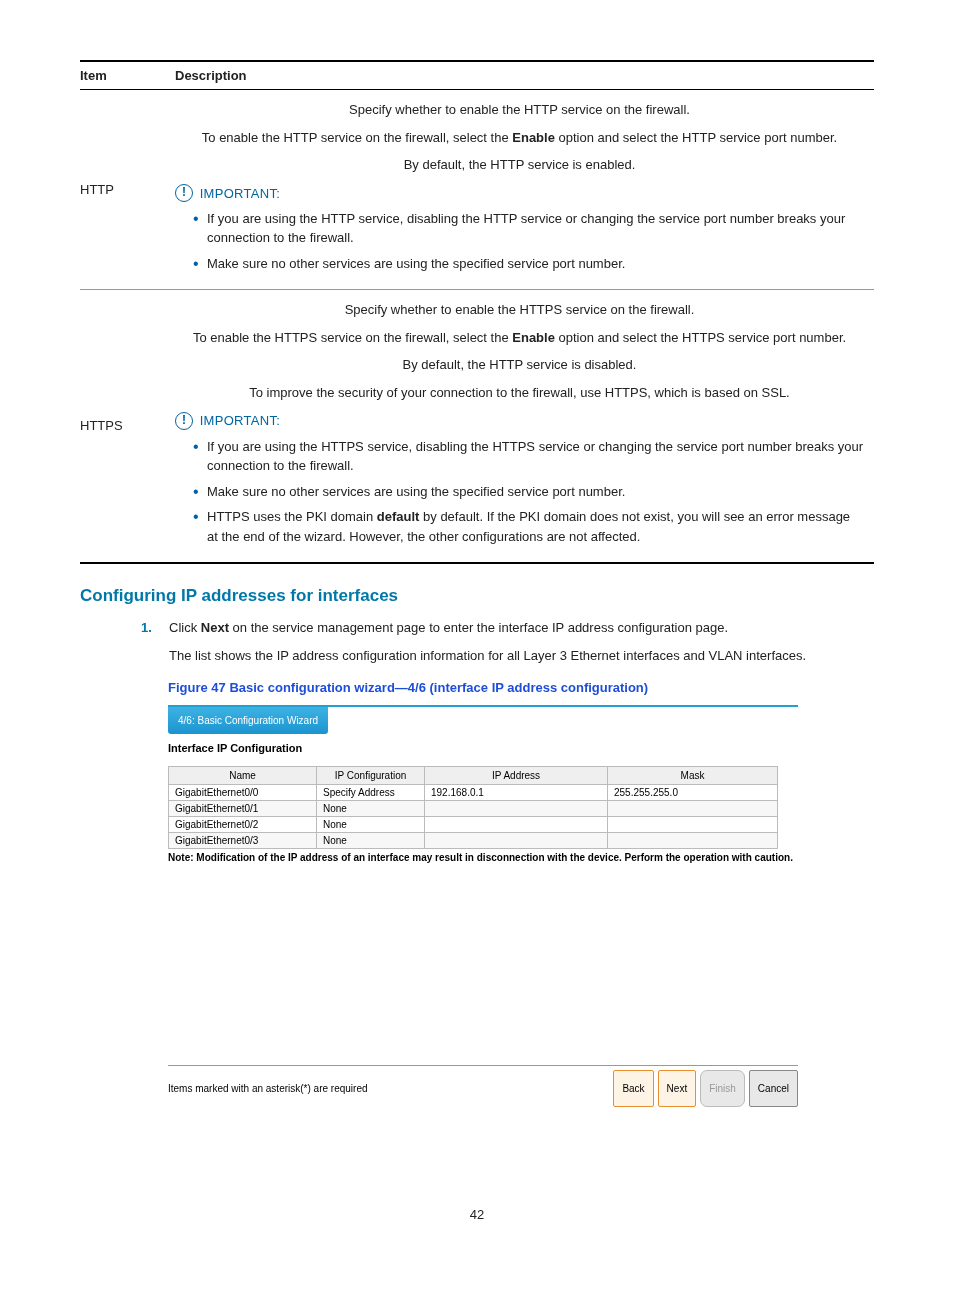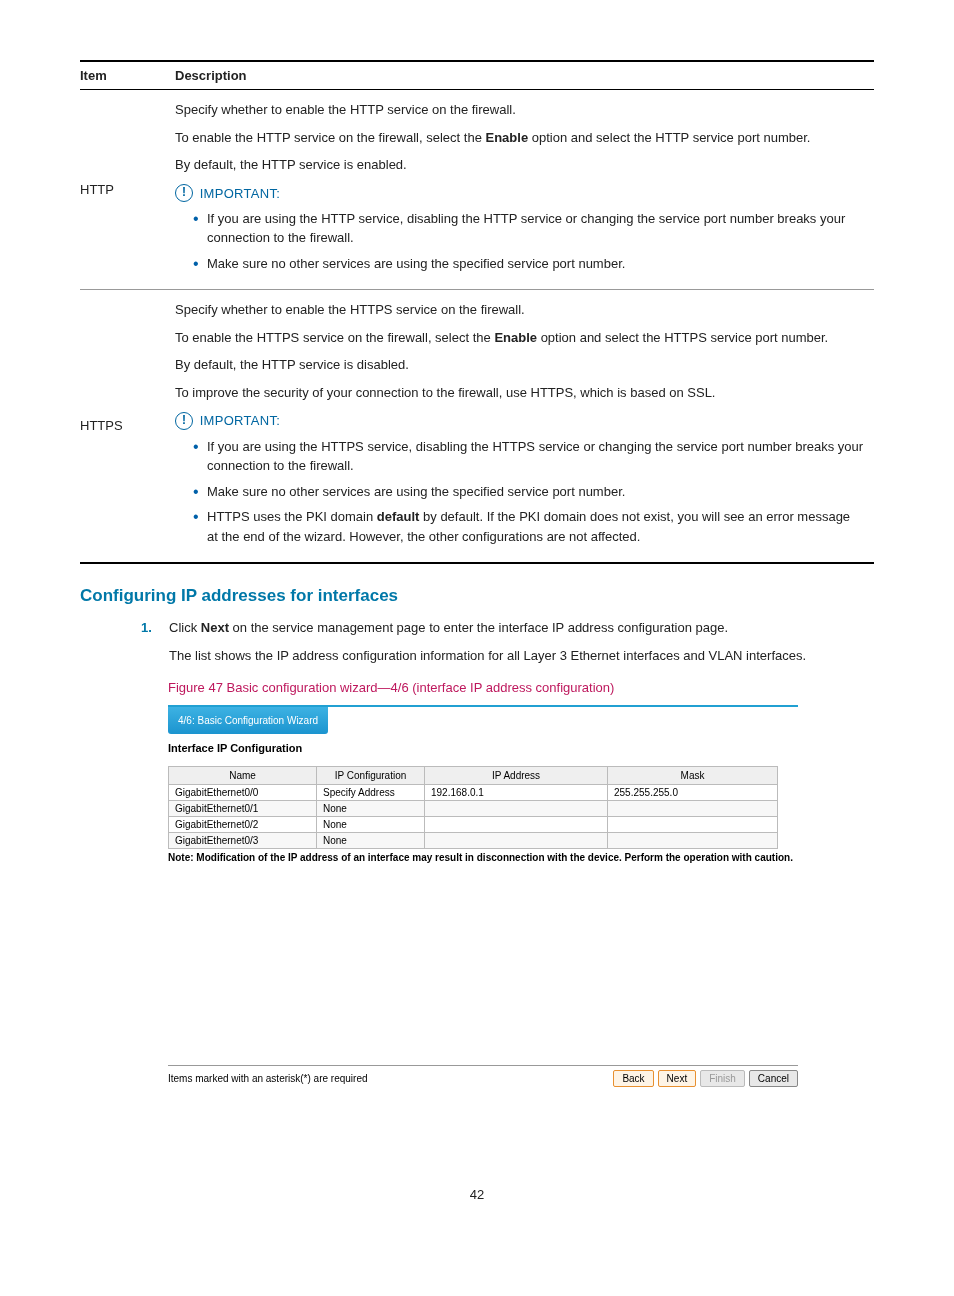--- a/index.html
+++ b/index.html
@@ -71,20 +71,21 @@
   ul.blue-bullets li:before {
     content: "•";
     color: #0060a9;
     font-size: 16px;
     position: absolute;
     left: 0;
     top: -2px;
   }
   .desc p {
     margin: 0 0 8px 0;
+    text-align: center;
   }
   h2.section {
     color: #0078a8;
     font-size: 17px;
     font-weight: bold;
     margin: 22px 0 12px 0;
   }
   ol.steps {
     padding-left: 24px;
     margin: 0 0 14px 0;
@@ -94,22 +95,22 @@
     line-height: 1.55;
     position: relative;
   }
   ol.steps li .marker {
     position: absolute;
     left: -28px;
     color: #0078a8;
     font-weight: bold;
   }
   .fig-caption {
-    color: #be185d;
-    font-weight: normal;
+    color: #1d4ed8;
+    font-weight: bold;
     font-size: 13px;
     margin: 6px 0 10px 88px;
   }
   .wizard {
     margin-left: 88px;
     border-top: 2px solid #21a0d2;
     width: 630px;
     font-size: 11px;
     font-family: Verdana, Arial, sans-serif;
     color: #000;
@@ -166,32 +167,33 @@
     align-items: center;
     font-size: 10px;
     width: 630px;
   }
   .wizard-buttons {
     display: flex;
     gap: 4px;
   }
   .wbtn {
     border: 1px solid #888;
-    padding: 2px 8px;
+    padding: 12px 8px;
     font-size: 10px;
     background: #e8e8e8;
     border-radius: 2px;
   }
   .wbtn.orange {
     border-color: #e89030;
     background: #fef4e6;
   }
   .wbtn.disabled {
     color: #999;
     border-color: #bbb;
+    border-radius: 7px;
   }
   .page-num {
     text-align: center;
     margin-top: 60px;
     font-size: 13px;
   }
 </style>
 </head>
 <body>
 

